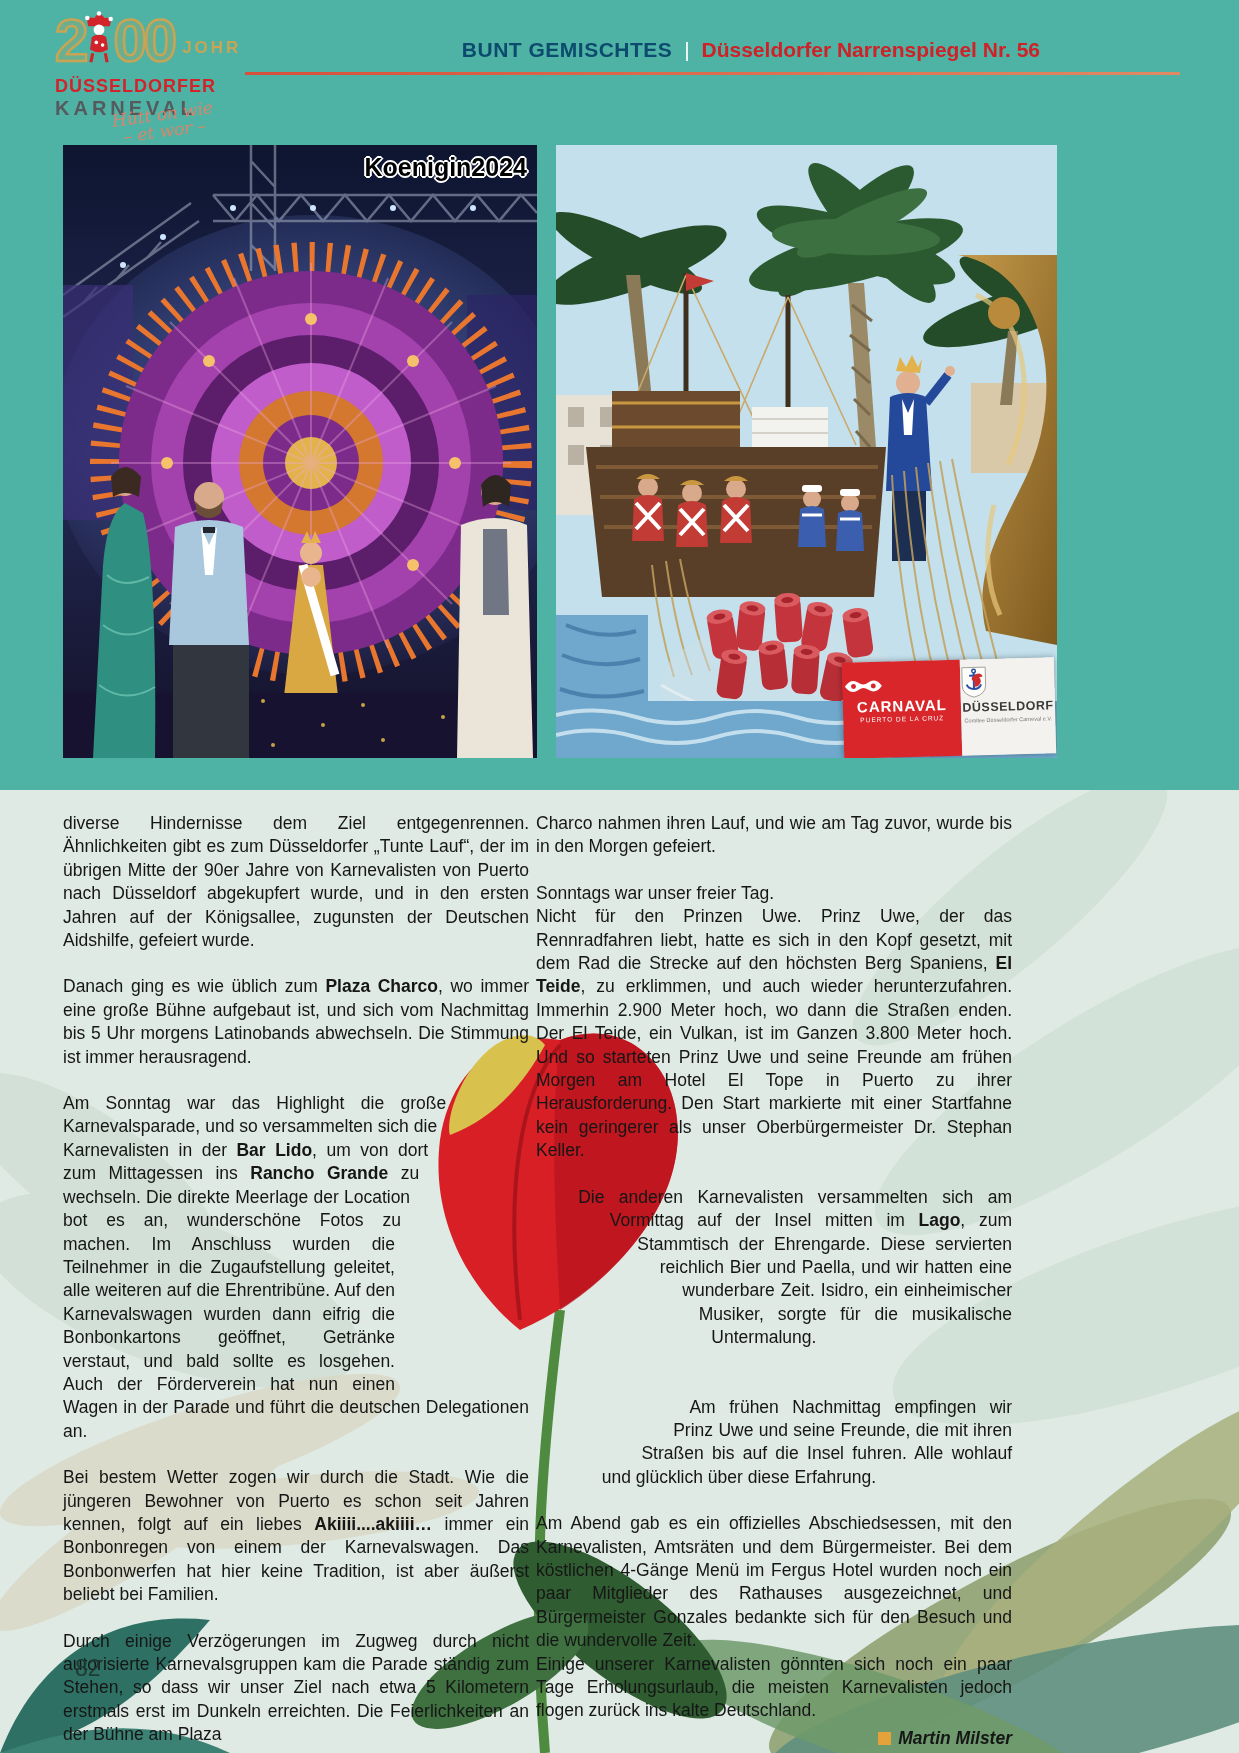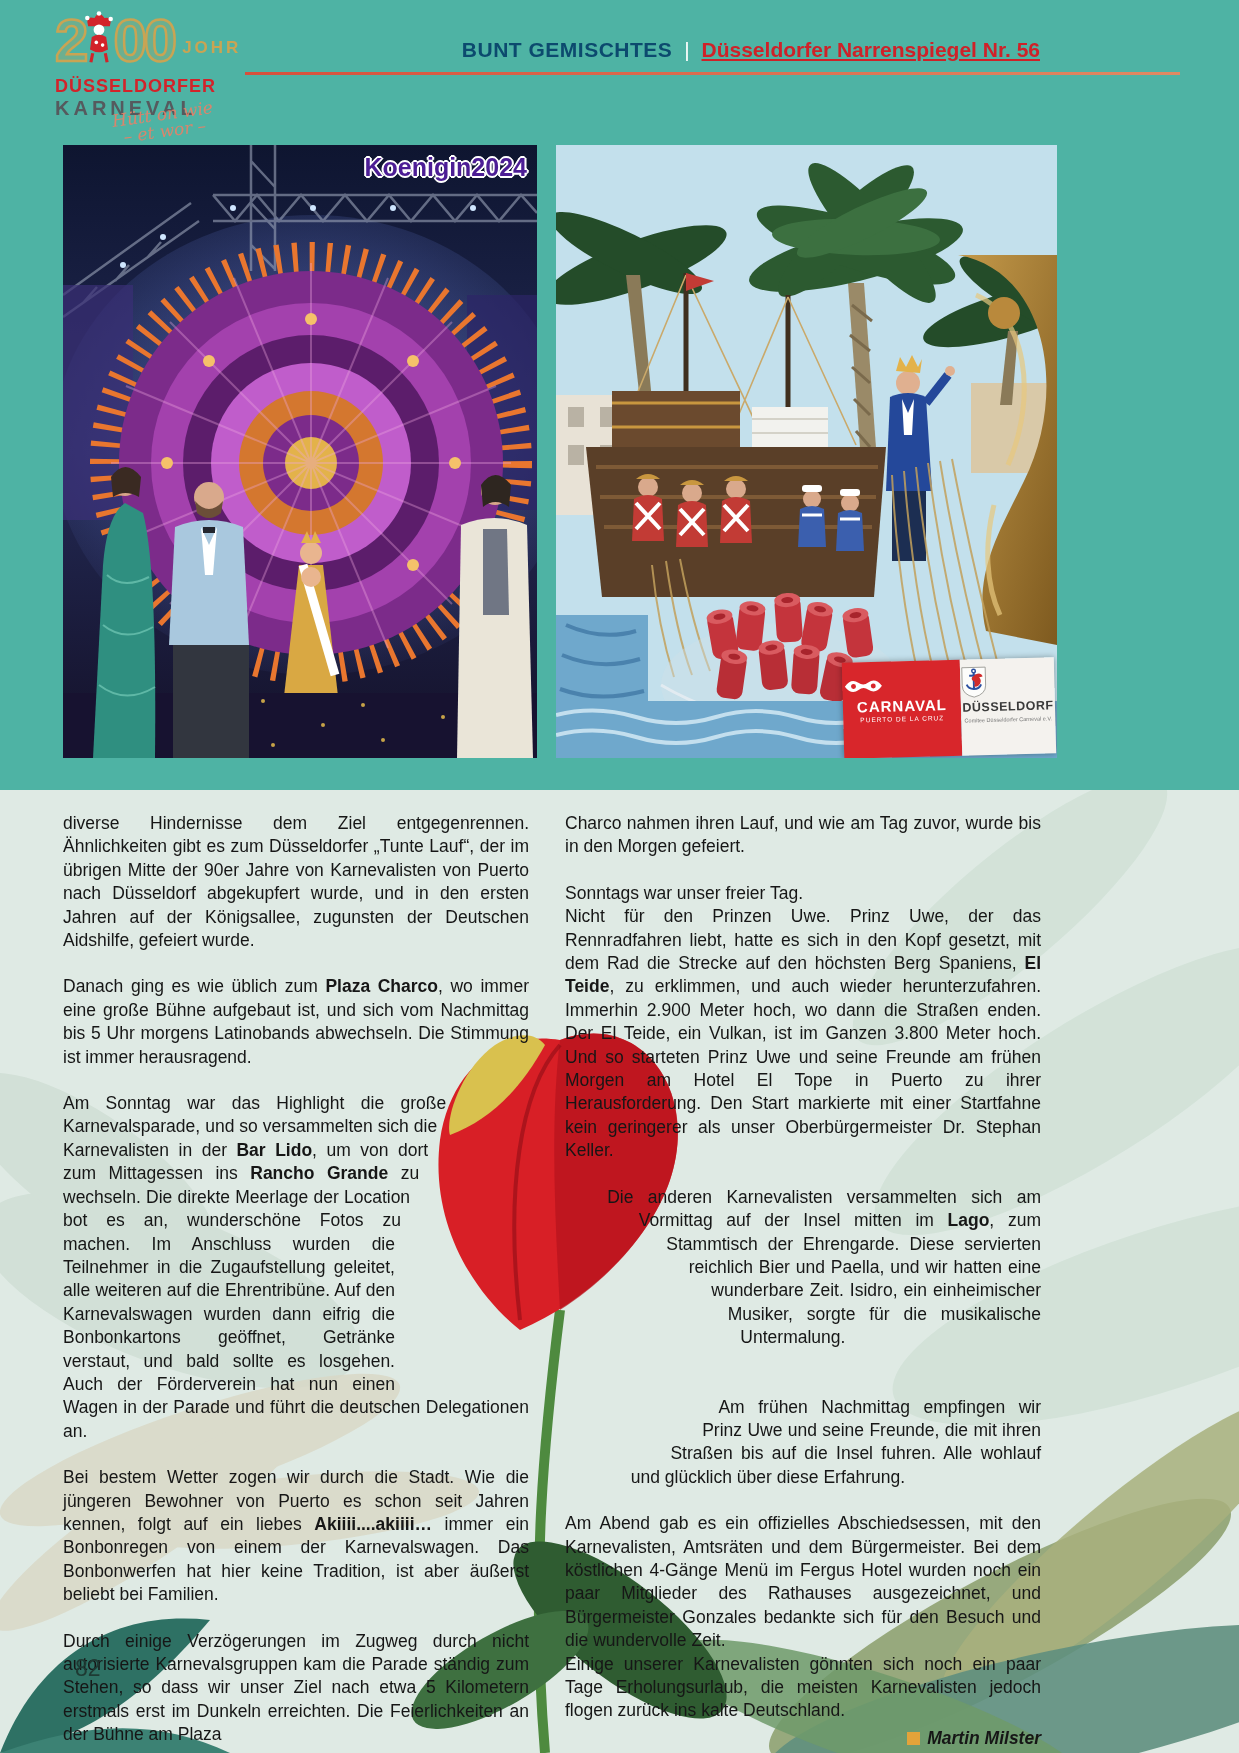--- a/index.html
+++ b/index.html
@@ -16,51 +16,51 @@
   .logo-line1{margin-top:4px;color:#d2232a;font-weight:bold;font-size:18px;letter-spacing:1px;}
   .logo-line2{color:#555a5e;font-weight:bold;font-size:20px;letter-spacing:4px;}
   .logo-motto{position:absolute;left:58px;top:96px;transform:rotate(-8deg);
               font-family:"DejaVu Serif",serif;font-style:italic;color:#e2836a;
               font-size:17px;line-height:17px;text-align:center;opacity:.95;}
 
   
   .header-right{position:absolute;top:38px;left:0;width:1040px;text-align:right;font-size:21px;}
   .header-section{color:#0c4a6e;font-weight:bold;letter-spacing:.5px;}
   .header-sep{color:#ffffff;margin:0 6px;}
-  .header-pub{color:#cf2128;font-weight:bold;text-decoration:underline;}
+  .header-pub{color:#cf2128;font-weight:bold;}
   .header-rule{position:absolute;top:72px;left:245px;width:935px;height:3px;
                background:linear-gradient(to right,#d6503c,#e08a63);}
 
   
   .photo{position:absolute;top:145px;overflow:hidden;}
   .photo svg{display:block;}
   .photo-left{left:63px;width:474px;height:613px;}
   .photo-right{left:556px;width:501px;height:613px;}
-  .photo-badge{position:absolute;top:8px;right:10px;font-weight:bold;font-size:25px;color:#4c1d95;
+  .photo-badge{position:absolute;top:8px;right:10px;font-weight:bold;font-size:25px;color:#000000;
      text-shadow:-2px 0 #fff,2px 0 #fff,0 -2px #fff,0 2px #fff,-1px -1px #fff,1px 1px #fff,-1px 1px #fff,1px -1px #fff;}
 
   
   .float-banner{position:absolute;right:2px;bottom:2px;width:212px;height:96px;display:flex;
                 transform:rotate(-1.5deg);box-shadow:0 0 6px rgba(0,0,0,.35);}
   .banner-red{width:118px;background:#d8262b;color:#fff;text-align:center;padding-top:14px;box-sizing:border-box;}
   .banner-carnaval{font-weight:bold;font-size:15px;letter-spacing:1px;margin-top:2px;}
   .banner-puerto{font-size:6.5px;letter-spacing:1px;margin-top:1px;}
   .banner-white{width:94px;background:#f4f2ee;text-align:center;padding-top:6px;box-sizing:border-box;}
   .banner-city{font-weight:bold;font-size:12.5px;letter-spacing:.5px;color:#3a3a3a;margin-top:2px;}
   .banner-committee{font-size:5.5px;color:#777;margin-top:3px;}
 
   
   .panel{position:absolute;left:0;top:790px;width:1239px;height:963px;background:#dfeae4;}
   .panel-art{position:absolute;left:0;top:0;width:1239px;height:963px;}
 
   
   .col{position:absolute;top:812px;font-size:17.5px;line-height:23.4px;color:#161616;
        text-align:justify;z-index:4;}
   .col-left{left:63px;width:466px;}
-  .col-right{left:565px;width:476px;}
+  .col-right{left:536px;width:476px;}
   .col p{margin:0 0 23px 0;}
   .col p.tight{margin-bottom:0;}
   .col p.gap-lg{margin-bottom:46px;}
   .spacer-right{float:right;width:120px;height:236px;margin:48px 0 0 14px;
                 shape-outside:polygon(45% 0,100% 0,100% 100%,0 100%,0 55%);}
   .spacer-left{float:left;width:160px;height:300px;margin:0 16px 0 0;
                shape-outside:polygon(0 0,6% 0,52% 20%,88% 42%,100% 55%,82% 76%,45% 92%,0 100%);}
   .clear-r{clear:right;}
   .clear-l{clear:left;}
   .signature{text-align:right;font-weight:bold;font-style:italic;margin-top:4px;}

